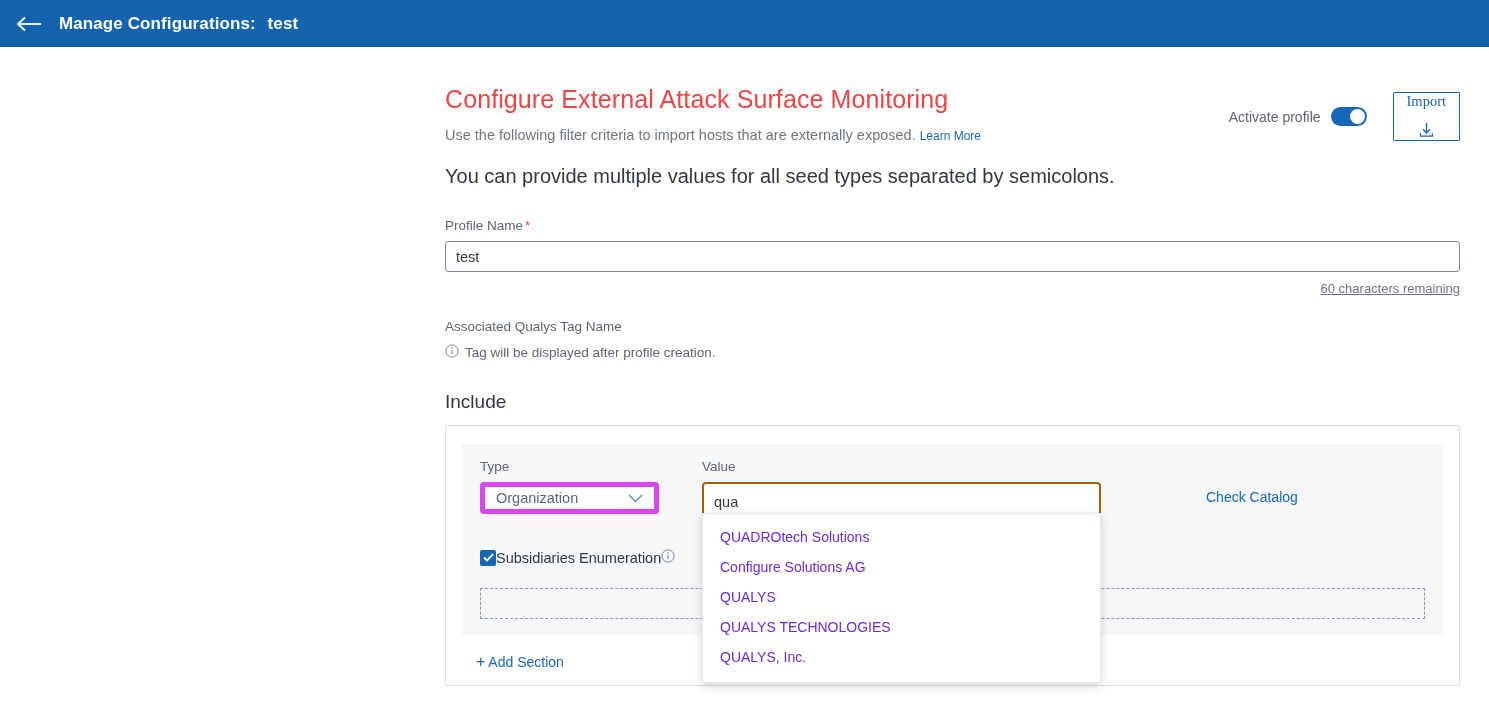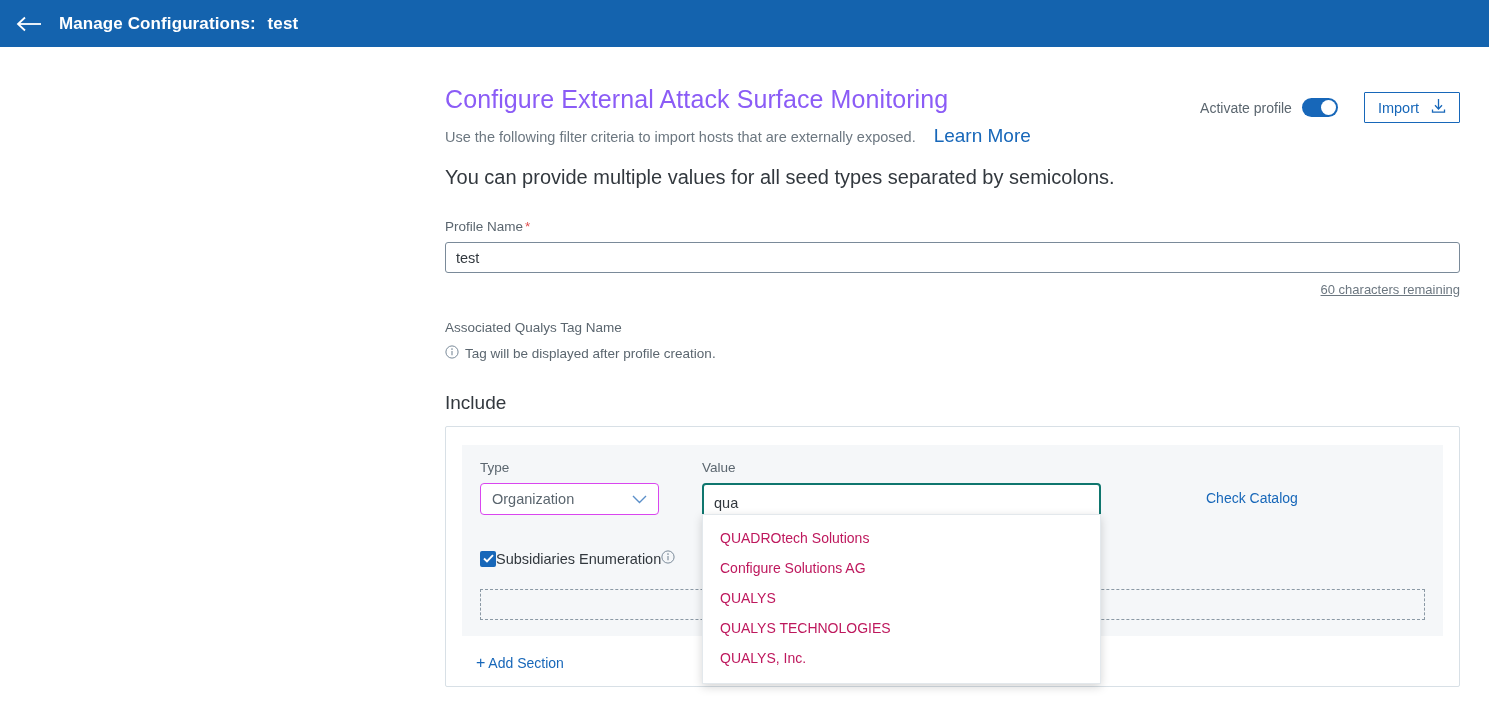--- a/index.html
+++ b/index.html
@@ -60,37 +60,37 @@
 
   .title-row {
     display: flex;
     align-items: flex-start;
     justify-content: space-between;
     padding-top: 37px;
   }
   h1.page-title {
     font-size: 25px;
     font-weight: normal;
-    color: #8b5cf6;
+    color: #ef4444;
     margin: 0;
     line-height: 30px;
     letter-spacing: .1px;
   }
   .subtitle {
     margin-top: 12px;
     font-size: 14.5px;
     color: #6c7780;
     line-height: 19px;
   }
   .link {
     color: #1767b9;
     text-decoration: none;
     cursor: pointer;
   }
-  .subtitle .link { margin-left: 18px; font-size: 19px; }
+  .subtitle .link { margin-left: 4px; font-size: 12px; }
 
   .note {
     margin-top: 19px;
     font-size: 20px;
     color: #32383e;
   }
 
   
   .controls {
     display: flex;
@@ -120,28 +120,29 @@
     height: 15px;
     border-radius: 50%;
     background: #ffffff;
   }
   .import-btn {
     margin-left: 26px;
     border: 1px solid #1767b9;
     background: #ffffff;
     color: #1767b9;
     font-size: 14.5px;
-    font-family: Liberation Sans, sans-serif;
-    height: 31px;
+    font-family: Liberation Serif, serif;
+    height: 49px;
     padding: 0 13px;
     display: flex;
     align-items: center;
     gap: 12px;
     cursor: pointer;
     border-radius: 1px;
+    flex-direction: column;
   }
 
   
   .field-label {
     font-size: 13.5px;
     color: #5b666f;
     margin-top: 30px;
   }
   .req { color: #e04e4e; margin-left: 2px; }
 
@@ -211,38 +212,38 @@
     padding-top: 30px;
     font-size: 14px;
   }
   .small-label {
     font-size: 13.5px;
     color: #5b666f;
     margin-bottom: 8px;
   }
   .select {
     height: 32px;
-    border: 1px solid #d946ef;
+    border: 5px solid #d946ef;
     border-radius: 4px;
     background: #ffffff;
     display: flex;
     align-items: center;
     justify-content: space-between;
     padding: 0 11px;
     font-size: 14.5px;
     color: #5b666f;
     cursor: pointer;
     box-sizing: border-box;
     width: 179px;
   }
   .value-input {
     height: 40px;
     box-sizing: border-box;
     width: 399px;
-    border: 2px solid #0f766e;
+    border: 2px solid #a16207;
     border-radius: 4px;
     padding: 0 10px;
     font-size: 14.5px;
     font-family: "Liberation Sans", sans-serif;
     color: #32383e;
     background: #fff;
     outline: none;
   }
 
   
@@ -254,21 +255,21 @@
     background: #ffffff;
     border: 1px solid #e3e8ec;
     box-shadow: 0 3px 9px rgba(0,0,0,.17);
     padding: 8px 0 10px 0;
     z-index: 20;
     box-sizing: border-box;
   }
   .suggest-item {
     padding: 7px 17px;
     font-size: 14px;
-    color: #be185d;
+    color: #6d28d9;
     cursor: pointer;
     white-space: nowrap;
   }
 
   .checkbox-row {
     margin-top: 27px;
     display: flex;
     align-items: center;
     gap: 0;
     font-size: 14.5px;

